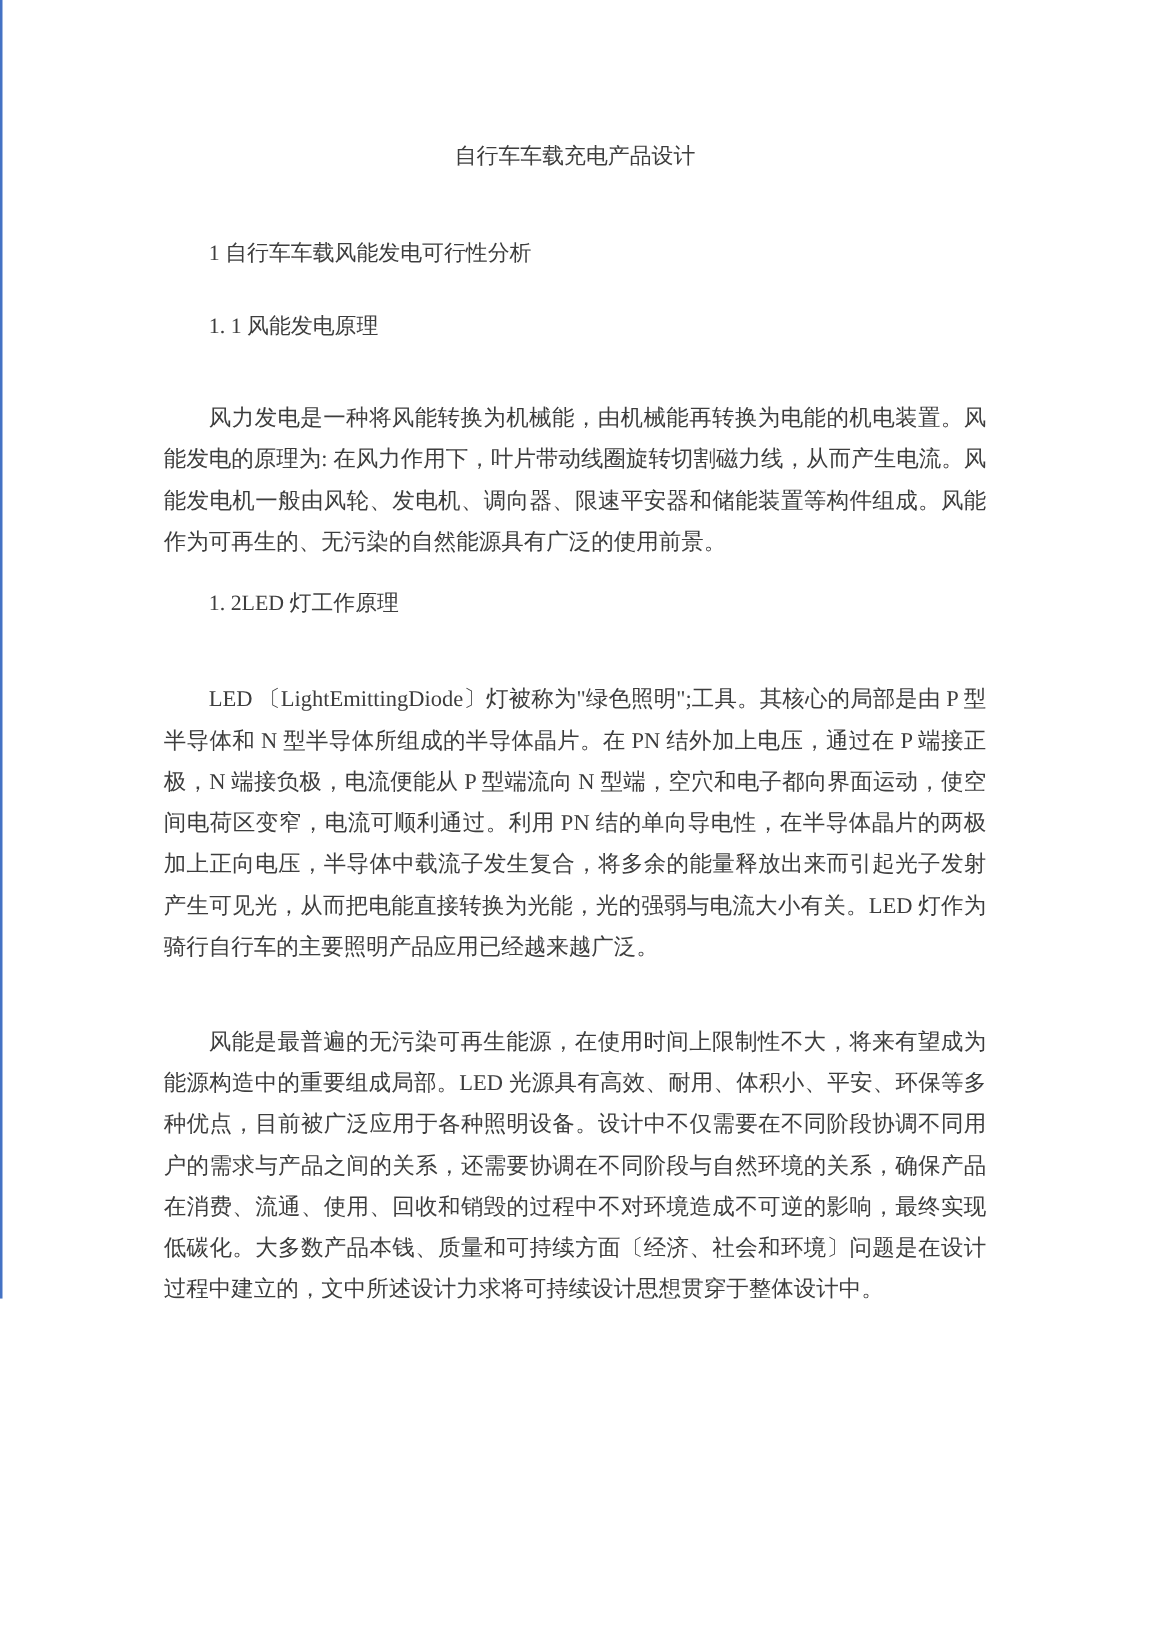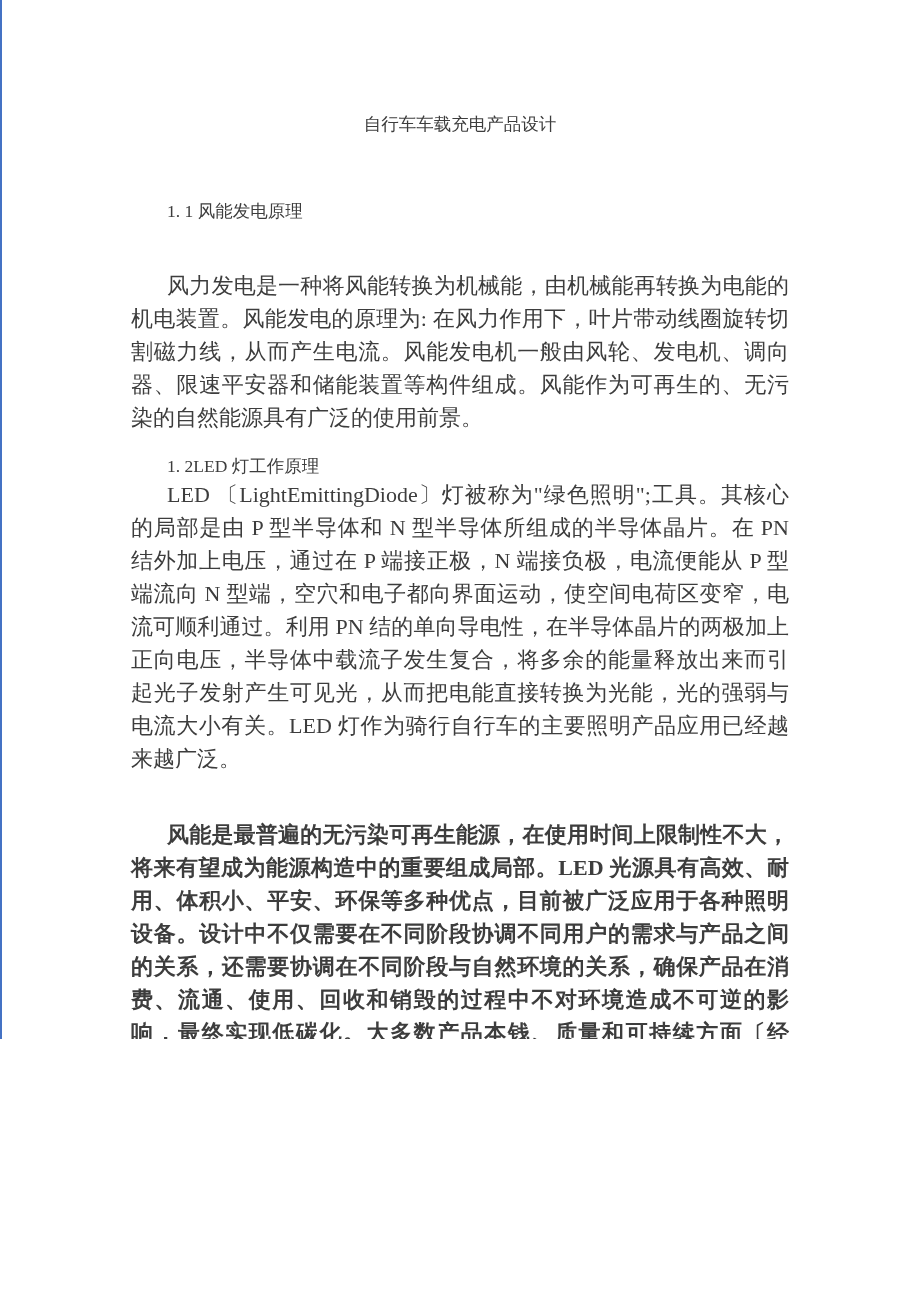--- a/index.html
+++ b/index.html
@@ -42,46 +42,47 @@
   .heading {
     font-size: 17.5px;
     line-height: 24px;
     font-weight: normal;
     text-indent: 36px;
     margin: 0;
     white-space: nowrap;
   }
 
   .para {
-    font-size: 22px;
+    font-size: 18px;
     line-height: 33px;
     text-indent: 36px;
     text-align: justify;
     margin: 0;
   }
 
   .h-sec1   { margin-top: 54px; }
-  .h-1-1    { margin-top: 63px; }
+  .h-1-1    { margin-top: 34px; }
   .p-wind   { margin-top: 46px; }
   .h-1-2    { margin-top: 20px; }
-  .p-led    { }
+  .p-led    { margin-top: 49px; }
   .h-1-3    { margin-top: 32px; }
-  .p-feas   { margin-top: 43px; font-weight: bold; }
+  .p-feas   { margin-top: 43px; }
   .h-sec2   { margin-top: 42px; }
 </style>
 </head>
 <body>
 
 <div class="page">
   <div class="accent-line" style="background: rgb(68, 114, 196);"></div>
 
   <div class="content">
 
     <h1 class="doc-title">自行车车载充电产品设计</h1>
 
+    <h2 class="heading h-sec1">1 自行车车载风能发电可行性分析</h2>
 
     <h3 class="heading h-1-1">1. 1 风能发电原理</h3>
 
     <p class="para p-wind">风力发电是一种将风能转换为机械能，由机械能再转换为电能的机电装置。风能发电的原理为: 在风力作用下，叶片带动线圈旋转切割磁力线，从而产生电流。风能发电机一般由风轮、发电机、调向器、限速平安器和储能装置等构件组成。风能作为可再生的、无污染的自然能源具有广泛的使用前景。</p>
 
     <h3 class="heading h-1-2">1. 2LED 灯工作原理</h3>
 
     <p class="para p-led">LED 〔LightEmittingDiode〕灯被称为"绿色照明";工具。其核心的局部是由 P 型半导体和 N 型半导体所组成的半导体晶片。在 PN 结外加上电压，通过在 P 端接正极，N 端接负极，电流便能从 P 型端流向 N 型端，空穴和电子都向界面运动，使空间电荷区变窄，电流可顺利通过。利用 PN 结的单向导电性，在半导体晶片的两极加上正向电压，半导体中载流子发生复合，将多余的能量释放出来而引起光子发射产生可见光，从而把电能直接转换为光能，光的强弱与电流大小有关。LED 灯作为骑行自行车的主要照明产品应用已经越来越广泛。</p>
 
 

